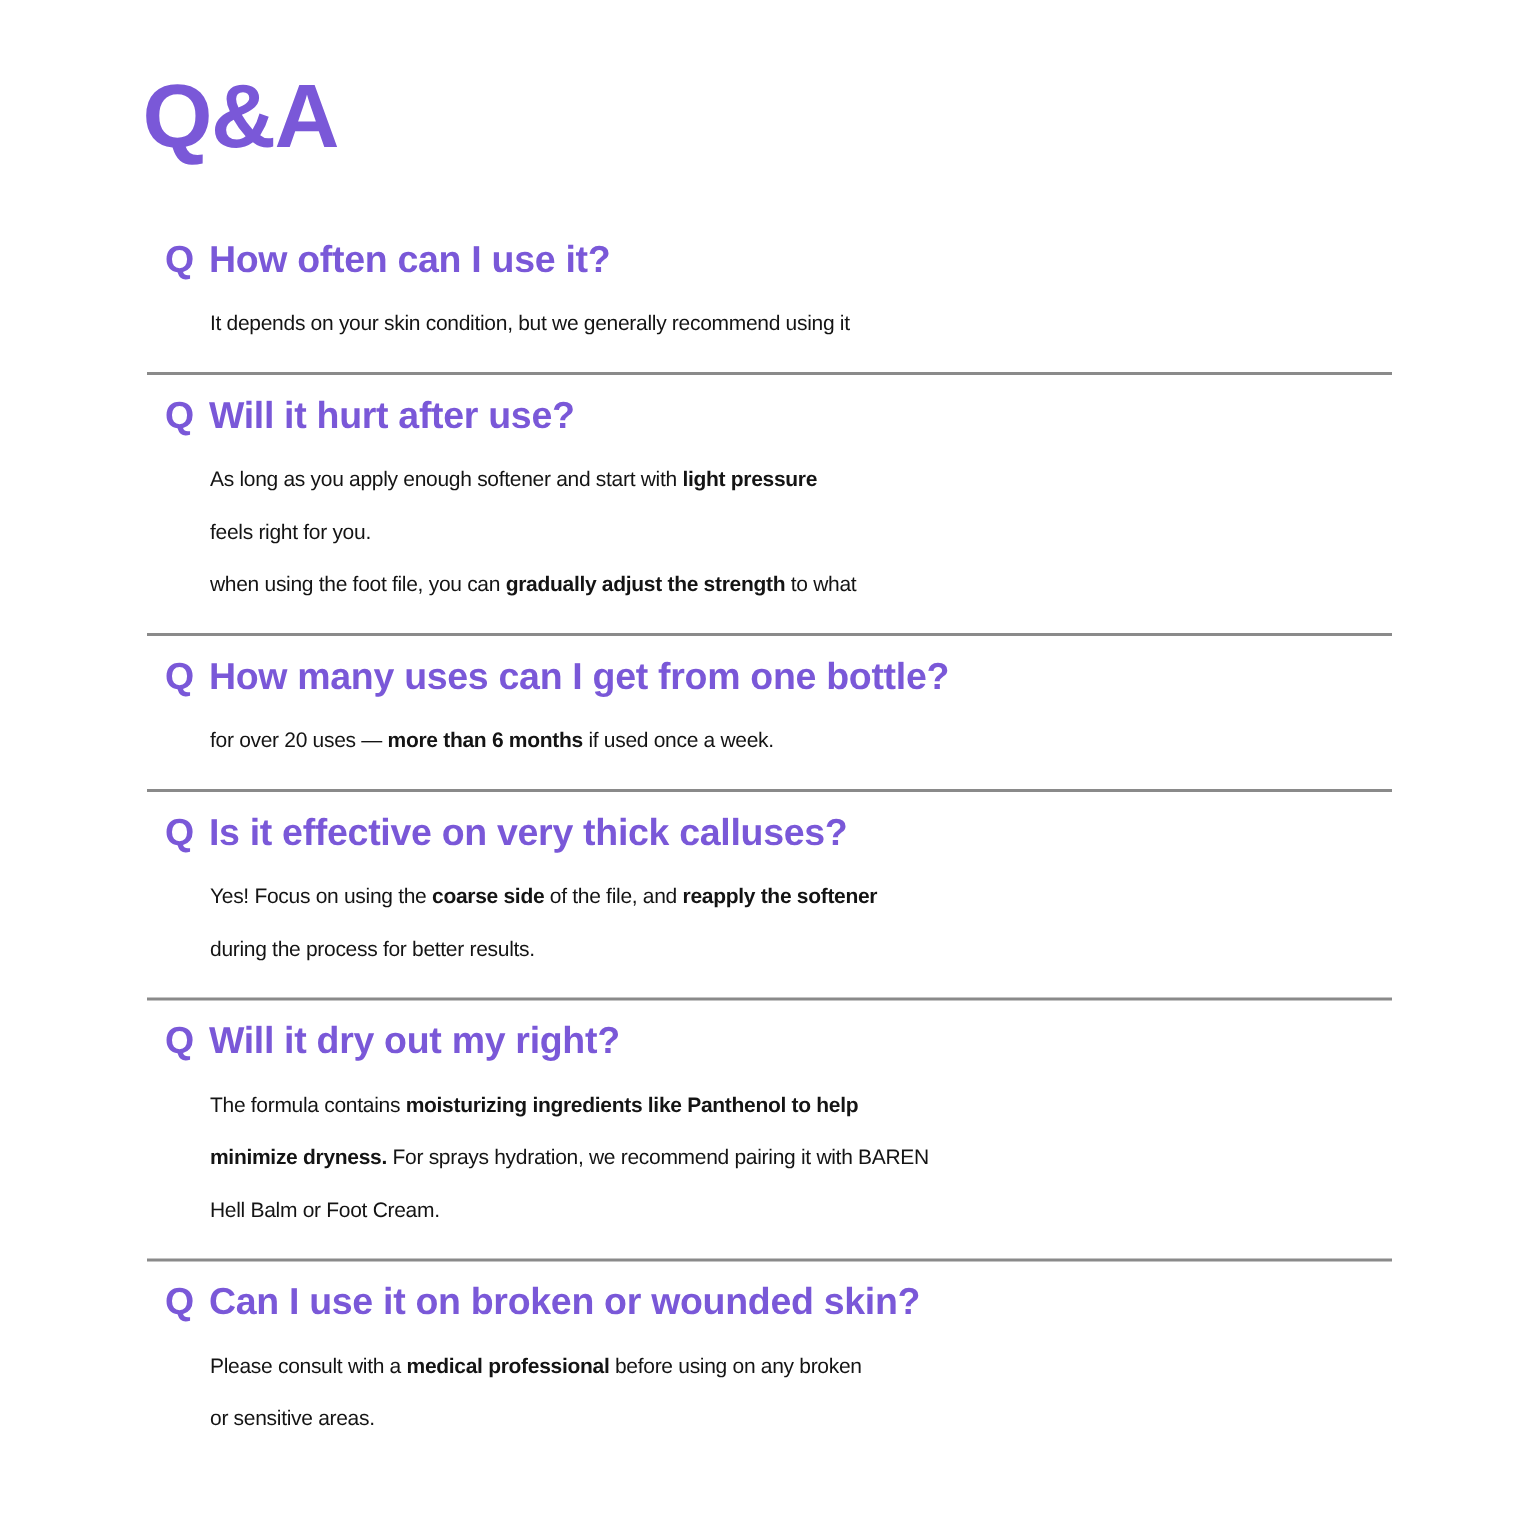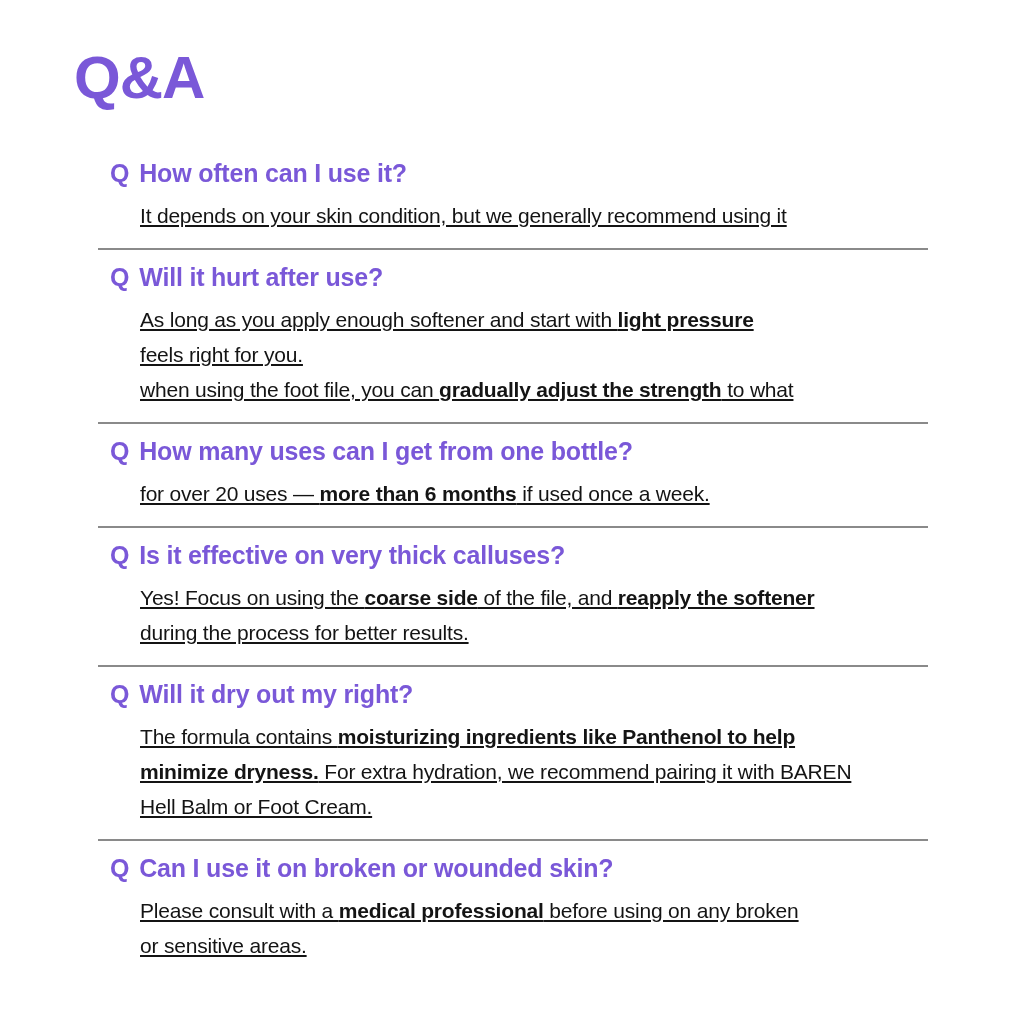--- a/index.html
+++ b/index.html
@@ -13,21 +13,21 @@
     font-family: "Liberation Sans", sans-serif;
     color: var(--text-color, #141414);
     --accent: #7a58d8;
     --divider: #8a8a8a;
     --text-color: #141414;
   }
   .page {
     padding-top: 46px;
   }
   .page-title {
-    margin-left: 74px;
+    margin-left: 95px;
     margin-bottom: 36px;
     font-size: 60px;
     line-height: 64px;
     font-weight: bold;
     letter-spacing: -1px;
     color: var(--accent);
   }
   .qa-list {
     margin-left: 98px;
     width: 830px;
@@ -44,24 +44,23 @@
     padding-left: 12px;
     margin-bottom: 9px;
     font-size: 25px;
     line-height: 31px;
     font-weight: bold;
     letter-spacing: -0.2px;
     color: var(--accent);
   }
   .answer {
     padding-left: 42px;
-    font-size: 21px;
+    font-size: 14px;
     line-height: 35px;
     letter-spacing: -0.2px;
-    text-decoration: underline;
   }
   .answer-line {
     white-space: nowrap;
   }
   .answer-line strong {
     font-weight: bold;
   }
 </style>
 </head>
 <body style="--accent: #7a58d8; --divider: #8a8a8a; --text-color: #141414; background: rgb(255, 255, 255);">
@@ -113,21 +112,21 @@
         </div>
   </section>
 
   <section class="qa-section">
     <h2 class="question">
       <span class="q-marker">Q</span>
       <span class="q-text">Will it dry out my right?</span>
     </h2>
     <div class="answer">
           <div class="answer-line"><span>The formula contains </span><strong>moisturizing ingredients like Panthenol to help</strong></div>
-          <div class="answer-line"><strong>minimize dryness.</strong><span> For extra hydration, we recommend pairing it with BAREN</span></div>
+          <div class="answer-line"><strong>minimize dryness.</strong><span> For sprays hydration, we recommend pairing it with BAREN</span></div>
           <div class="answer-line"><span>Hell Balm or Foot Cream.</span></div>
         </div>
   </section>
 
   <section class="qa-section">
     <h2 class="question">
       <span class="q-marker">Q</span>
       <span class="q-text">Can I use it on broken or wounded skin?</span>
     </h2>
     <div class="answer">

